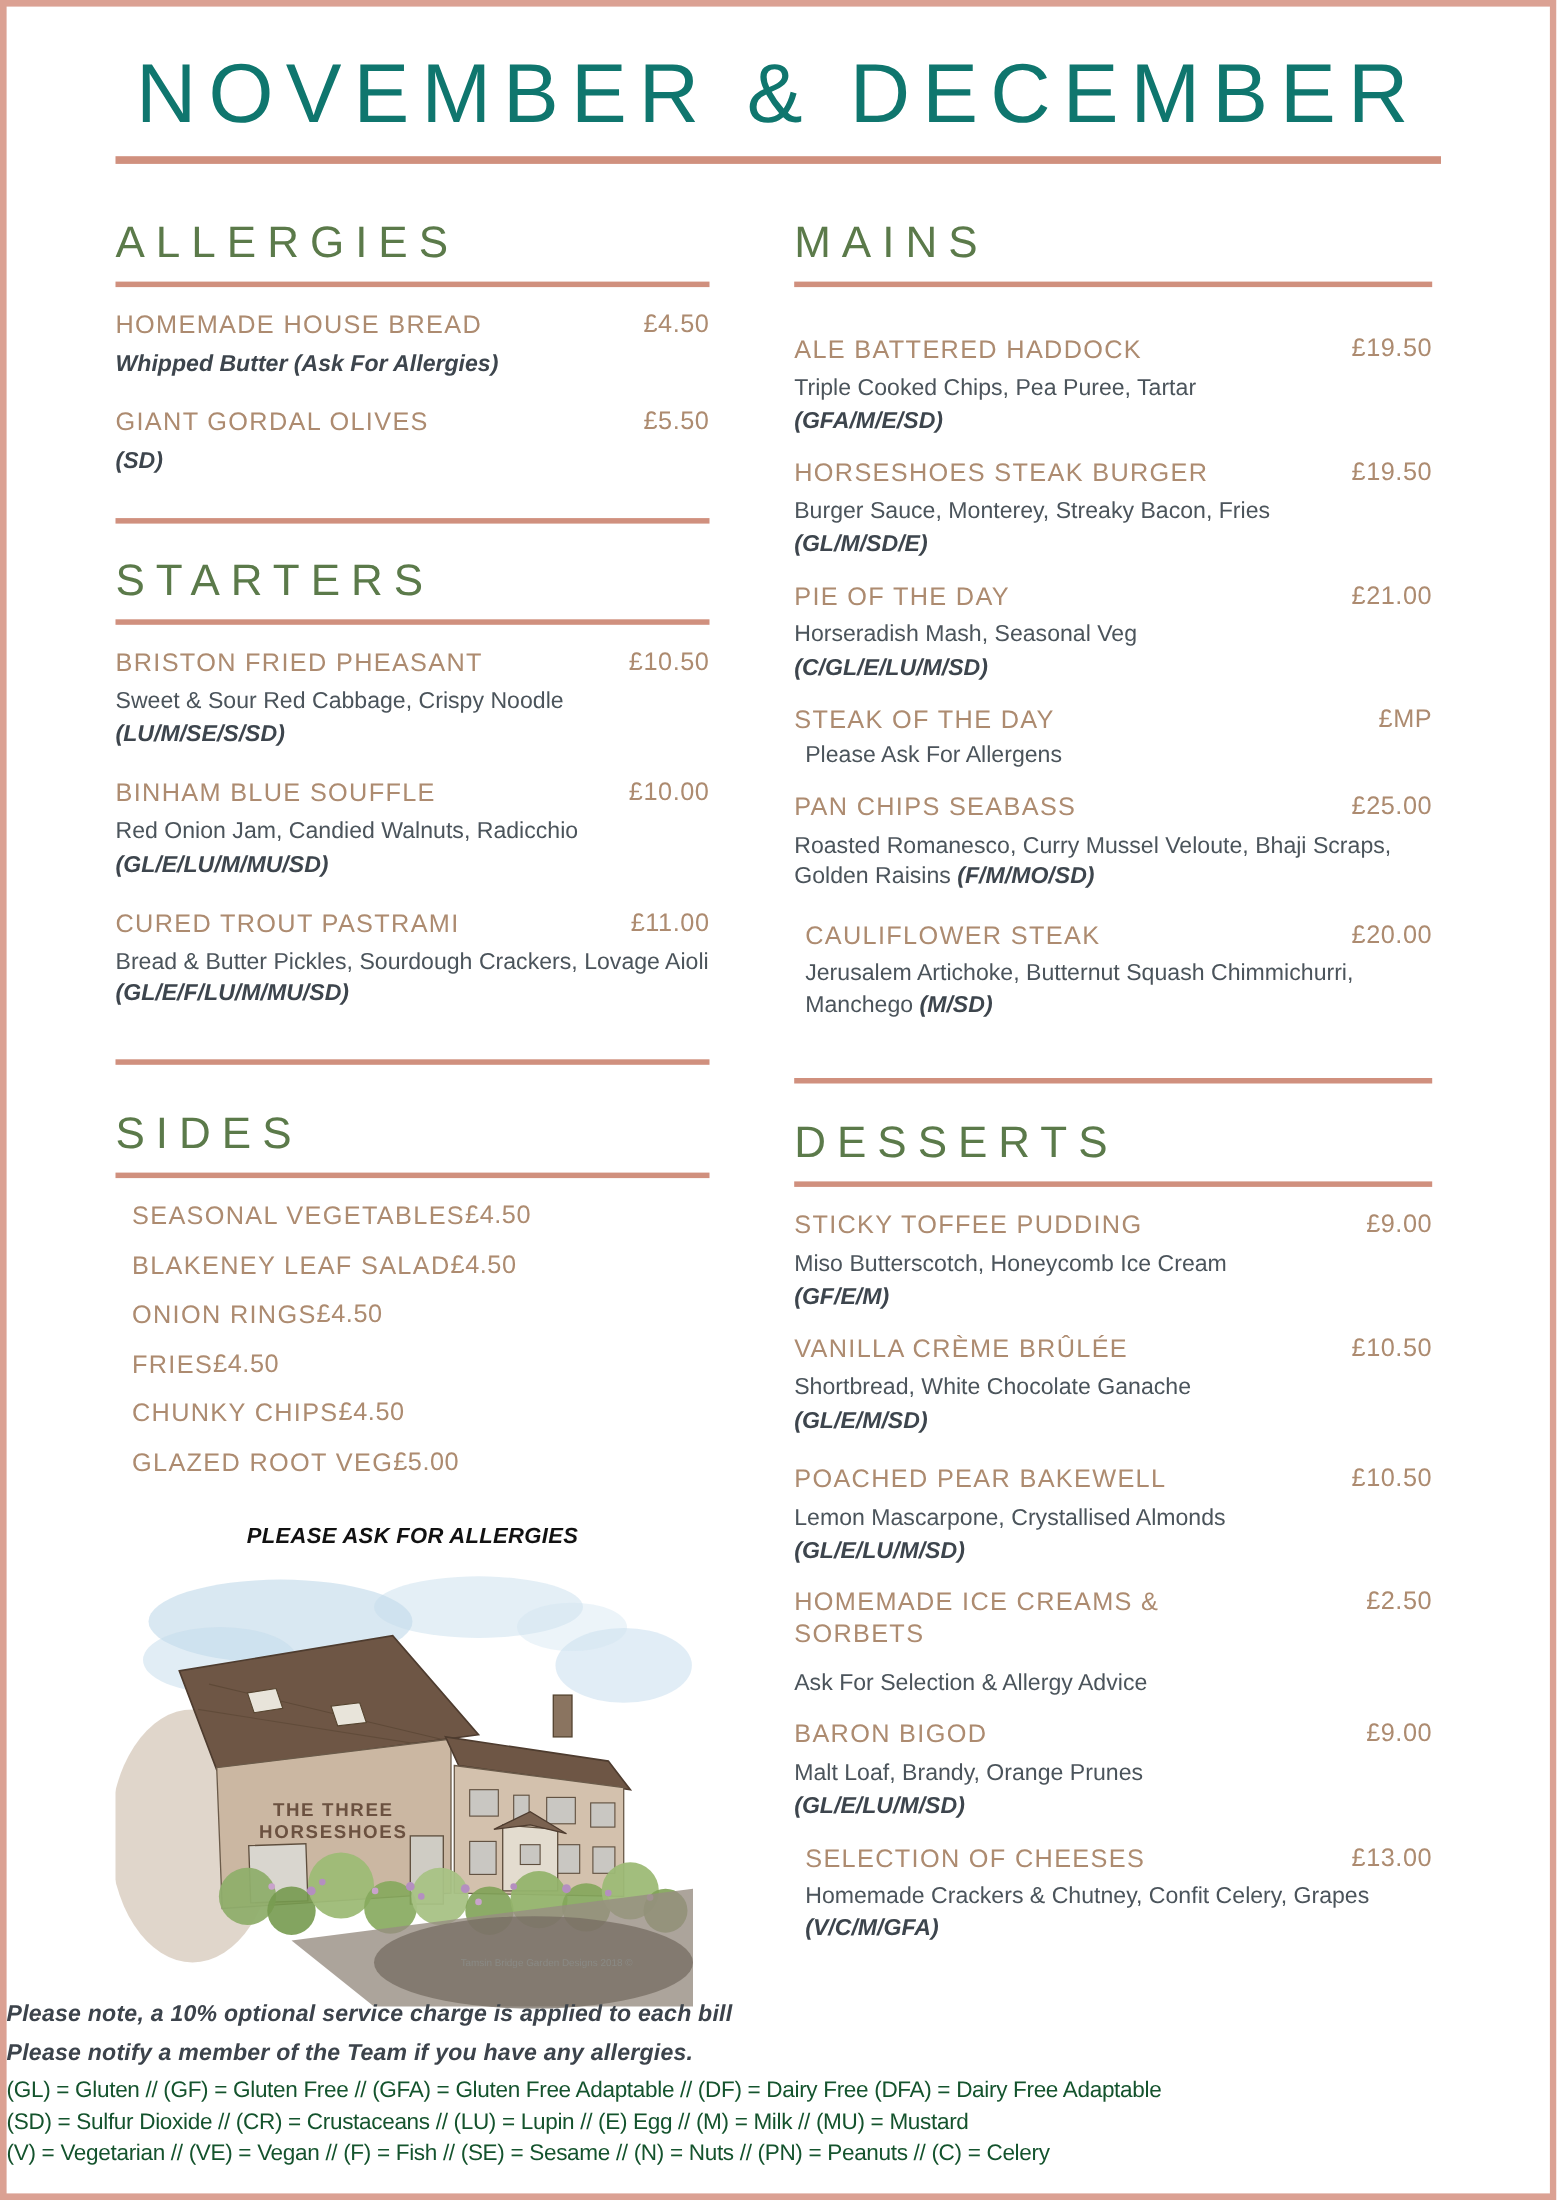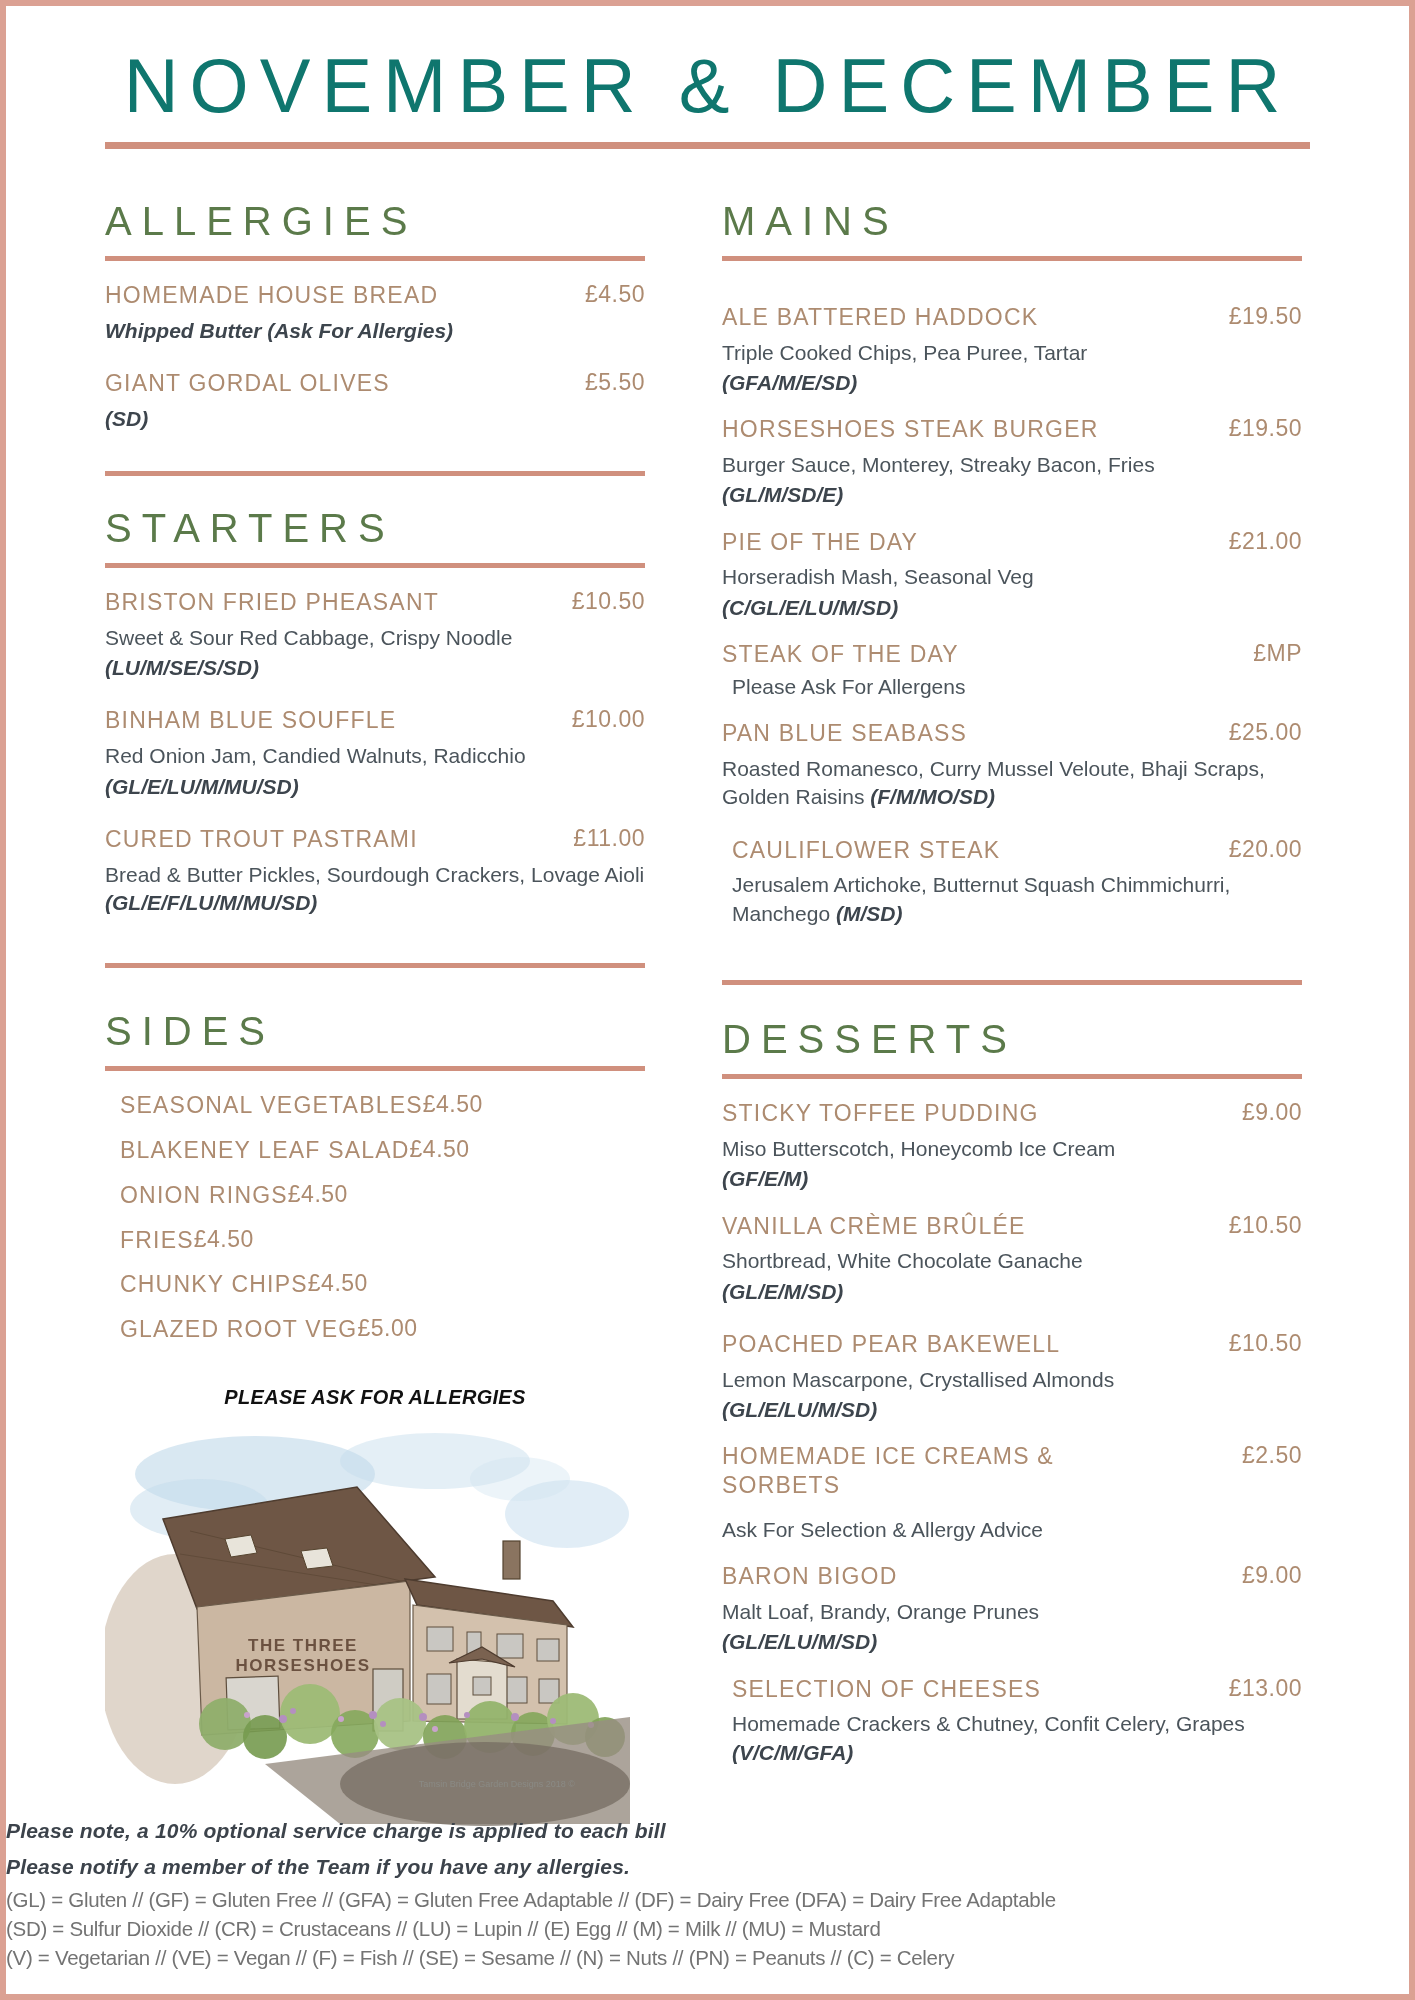--- a/index.html
+++ b/index.html
@@ -57,21 +57,21 @@
     color:#111111;letter-spacing:0.3px;
   }
   .illustration{margin-top:10px;}
   
   .footer{position:absolute;left:0;right:0;bottom:22px;}
   .footer-bold{
     font-size:21px;font-weight:bold;font-style:italic;
     color:#3c434b;line-height:1.7;letter-spacing:0.2px;
   }
   .footer-key{
-    font-size:20.5px;color:#737373;line-height:1.42;
+    font-size:20.5px;color:#14532d;line-height:1.42;
     letter-spacing:-0.3px;
   }
 </style>
 </head>
 <body>
 
 <div class="page">
 
   <div class="title-wrap">
     <h1 class="page-title">NOVEMBER &amp; DECEMBER</h1>
@@ -274,21 +274,21 @@
       <div class="item tight">
         <div class="item-head">
           <span class="item-name">STEAK OF THE DAY</span>
           <span class="item-price">£MP</span>
         </div>
         <div class="item-desc indent" style="margin-top:4px;">Please Ask For Allergens</div>
       </div>
 
       <div class="item tight">
         <div class="item-head">
-          <span class="item-name">PAN BLUE SEABASS</span>
+          <span class="item-name">PAN CHIPS SEABASS</span>
           <span class="item-price">£25.00</span>
         </div>
         <div class="item-desc"><span>Roasted Romanesco, Curry Mussel Veloute, Bhaji Scraps, Golden Raisins </span><span class="allergens">(F/M/MO/SD)</span></div>
       </div>
 
       <div class="item gap indent">
         <div class="item-head">
           <span class="item-name">CAULIFLOWER STEAK</span>
           <span class="item-price">£20.00</span>
         </div>

